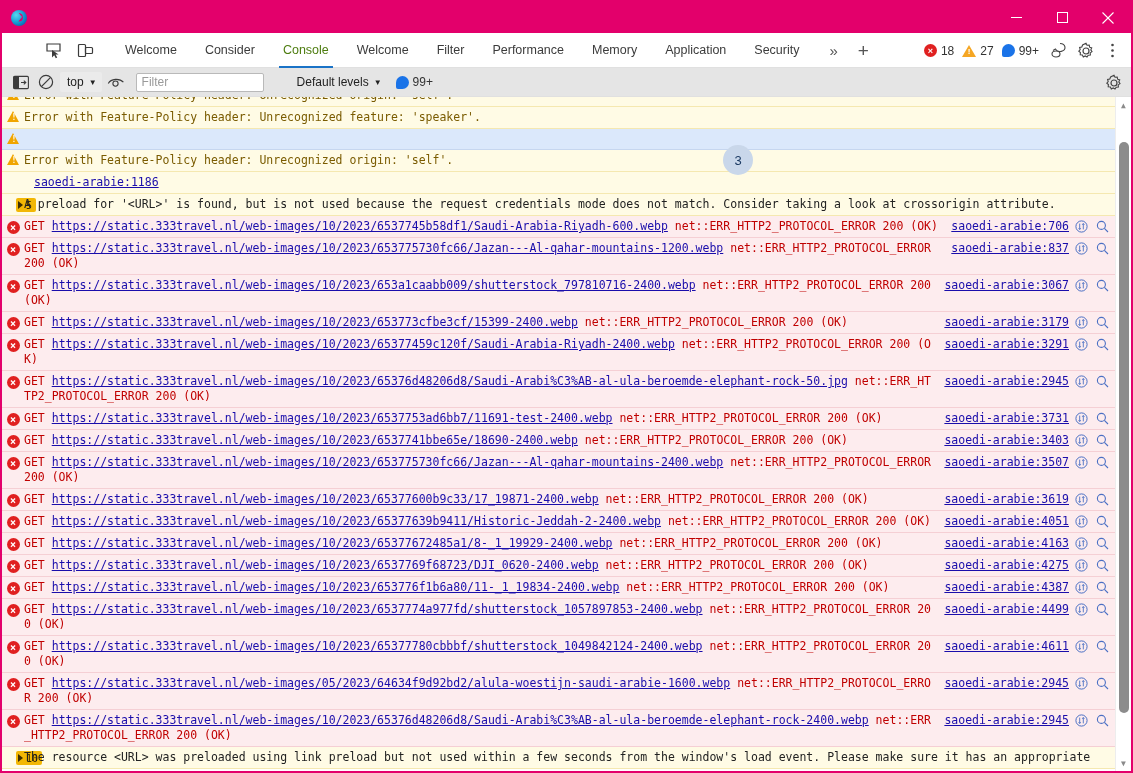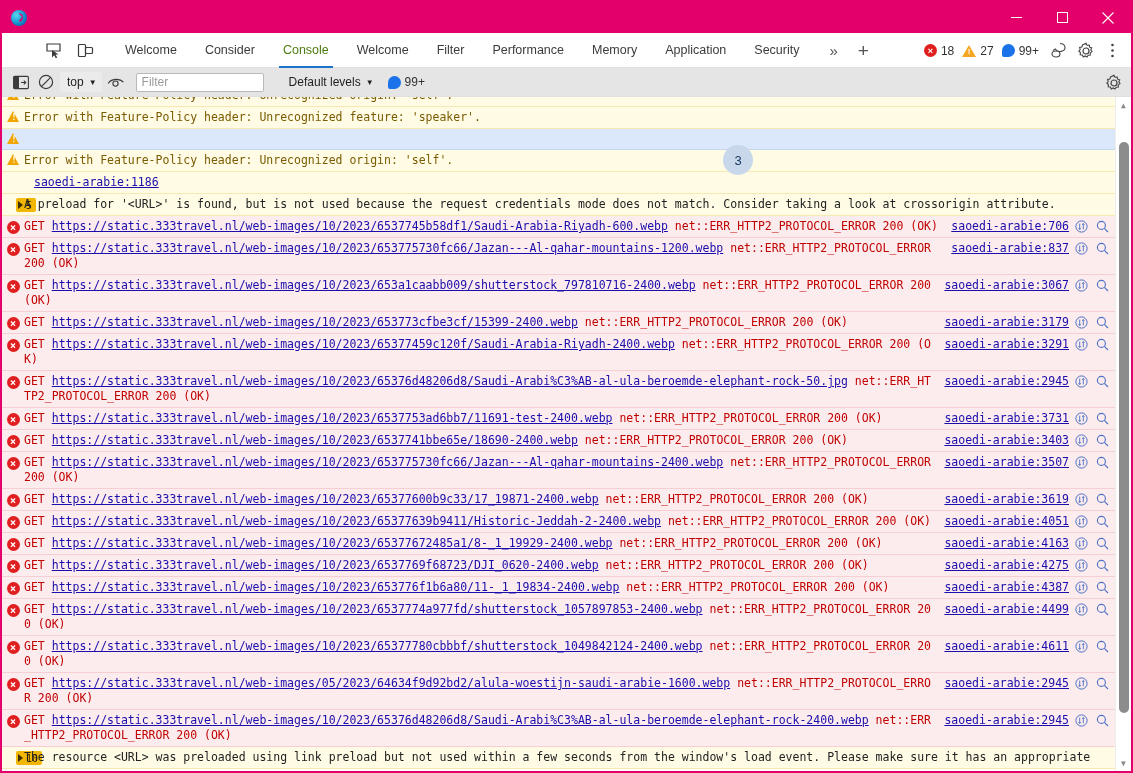--- a/index.html
+++ b/index.html
@@ -139,21 +139,21 @@
     border: 1px solid #b9b9b9; border-radius: 2px;
     background: #fff;
     font-size: 12px; color: #222;
     padding: 0 5px;
     margin-left: 7px;
     font-family: "Liberation Sans", sans-serif;
   }
   .filter-input::placeholder { color: #9a9a9a; }
   .levels {
     display: flex; align-items: center;
-    font-size: 12px; color: #222; margin-left: 25px;
+    font-size: 12px; color: #222; margin-left: 33px;
   }
   .levels .caret { margin-left: 5px; font-size: 8px; }
   .msgcount { display: flex; align-items: center; margin-left: 14px; font-size: 12px; color: #333; }
   .msgcount .num { margin-left: 4px; }
   .fb-right { position: absolute; right: 4px; top: 0; height: 29px; display: flex; align-items: center; }
 
   
   .console {
     position: absolute;
     top: 95px; left: 0; right: 0; bottom: 0;

